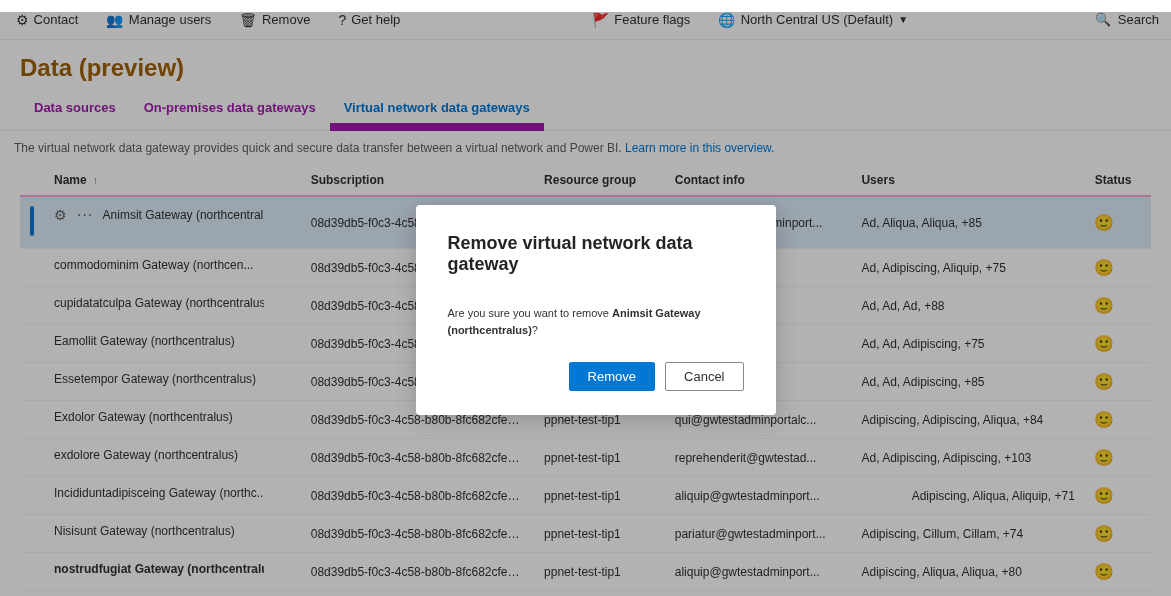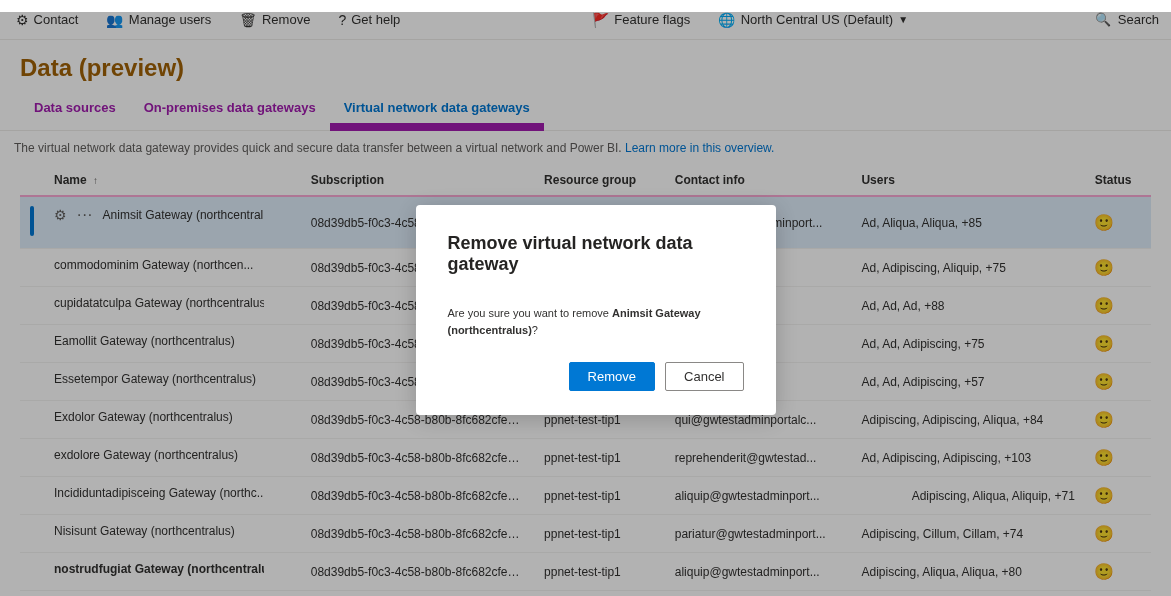--- a/index.html
+++ b/index.html
@@ -232,21 +232,21 @@
           <td><span class="status-icon">🙂</span></td>
         </tr>
         <tr>
           <td class="selected-cell"></td>
           <td style="max-width: 220px; display: flex; align-items: center; gap: 6px;">
             <span>Essetempor Gateway (northcentralus)</span>
           </td>
           <td style="max-width: 200px;">08d39db5-f0c3-4c58-b80b-8fc682c...</td>
           <td>ppnet-test-tip1</td>
           <td></td>
-          <td style="max-width: 200px;">Ad, Ad, Adipiscing, +57</td>
+          <td style="max-width: 200px;">Ad, Ad, Adipiscing, +85</td>
           <td><span class="status-icon">🙂</span></td>
         </tr>
         <tr>
           <td class="selected-cell"></td>
           <td style="max-width: 220px; display: flex; align-items: center; gap: 6px;">
             <span>Exdolor Gateway (northcentralus)</span>
           </td>
           <td style="max-width: 200px;">08d39db5-f0c3-4c58-b80b-8fc682cfe7c1</td>
           <td>ppnet-test-tip1</td>
           <td>qui@gwtestadminportalc...</td>

